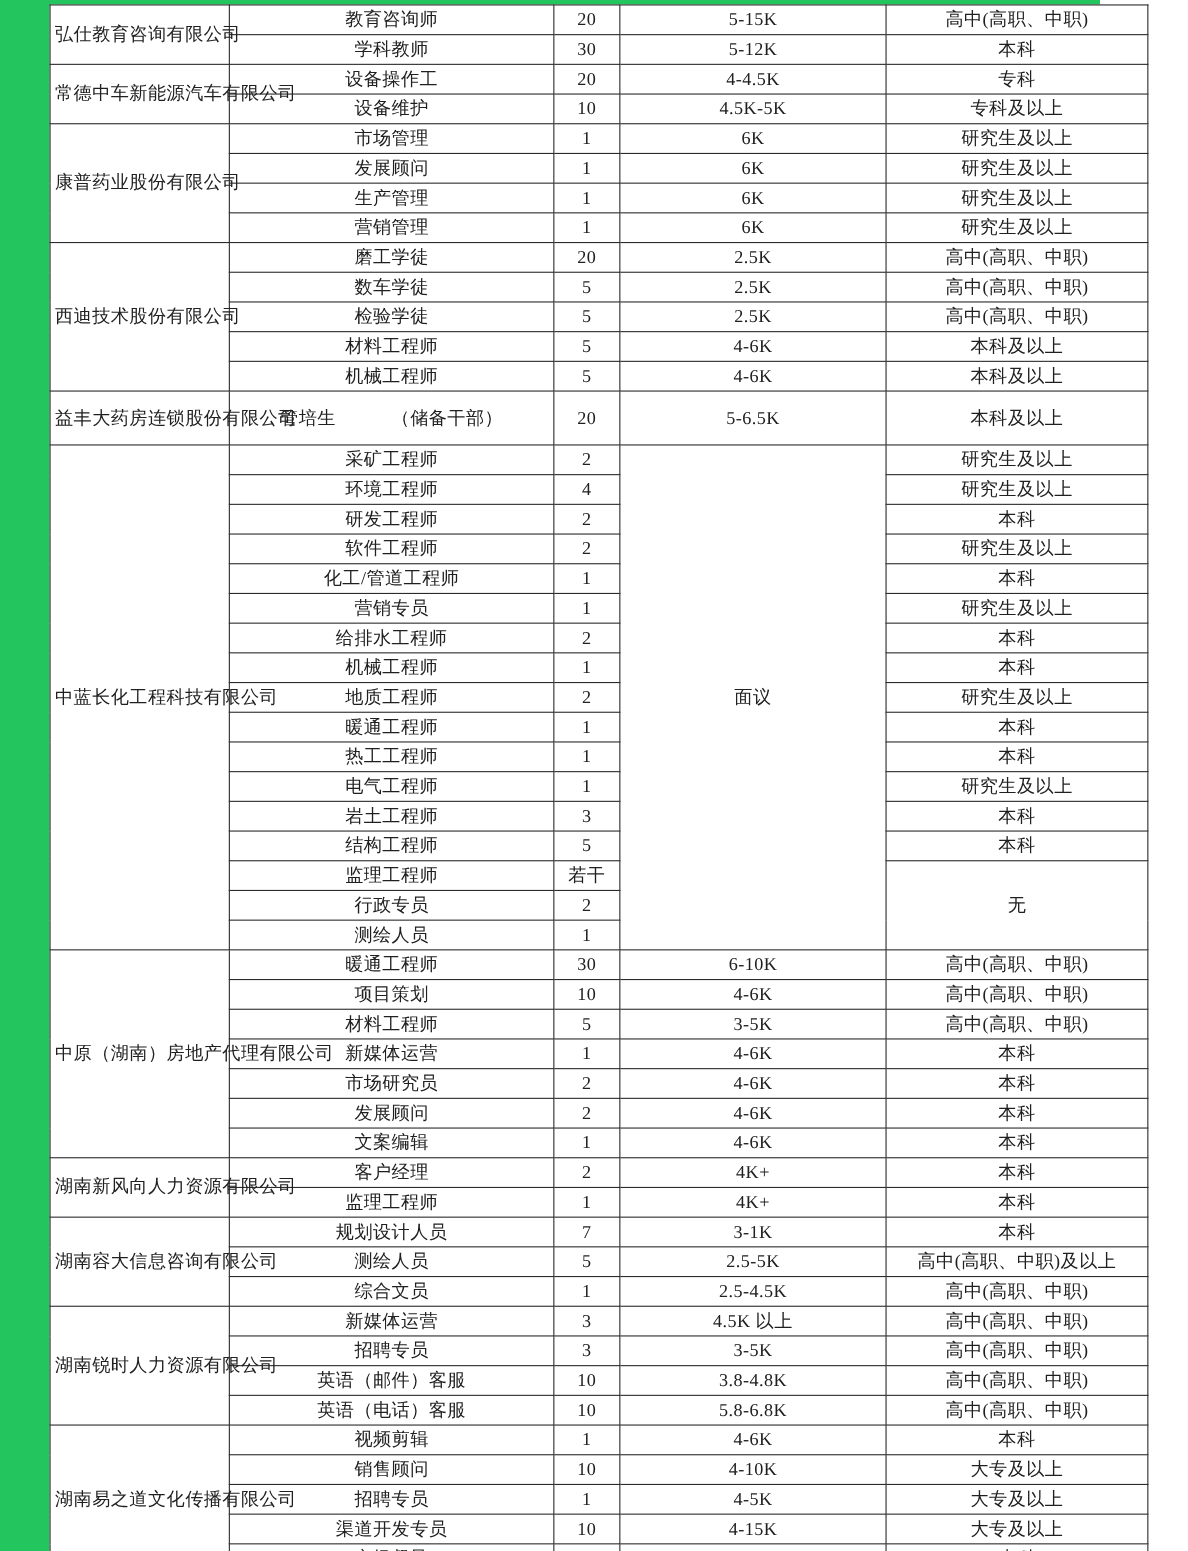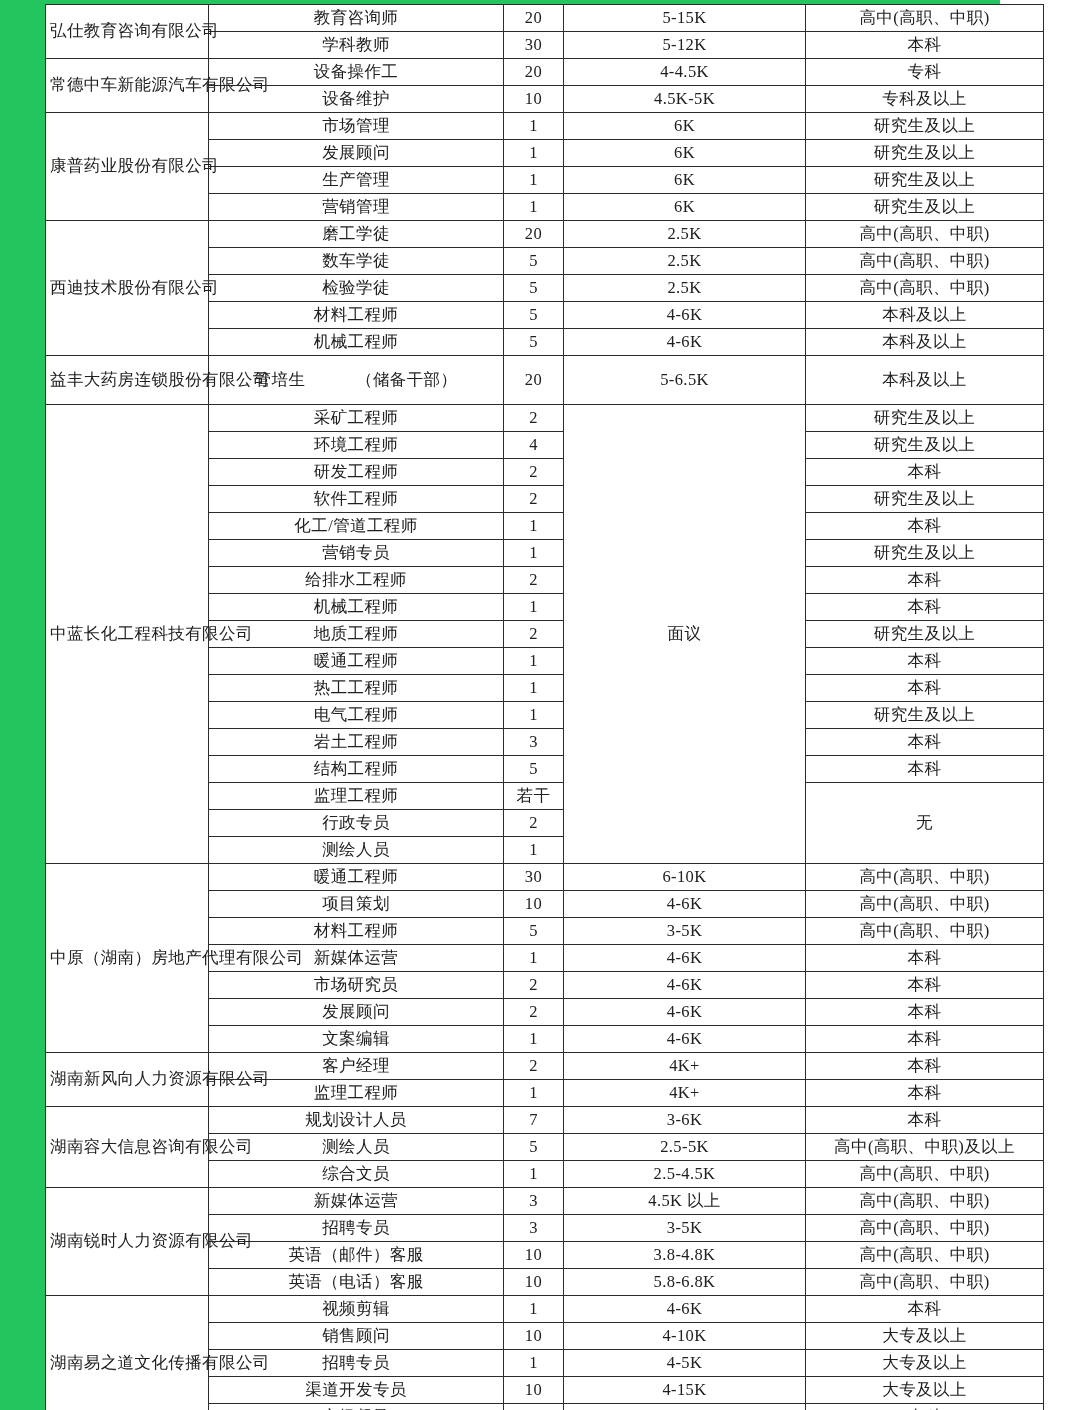--- a/index.html
+++ b/index.html
@@ -318,21 +318,21 @@
         <tr class="r-std">
           <td class="position">监理工程师</td>
           <td class="count">1</td>
           <td class="salary">4K+</td>
           <td class="edu">本科</td>
         </tr>
         <tr class="r-std">
           <td class="company" rowspan="3">湖南容大信息咨询有限公司</td>
           <td class="position">规划设计人员</td>
           <td class="count">7</td>
-          <td class="salary">3-6K</td>
+          <td class="salary">3-1K</td>
           <td class="edu">本科</td>
         </tr>
         <tr class="r-std">
           <td class="position">测绘人员</td>
           <td class="count">5</td>
           <td class="salary">2.5-5K</td>
           <td class="edu">高中(高职、中职)及以上</td>
         </tr>
         <tr class="r-std">
           <td class="position">综合文员</td>

